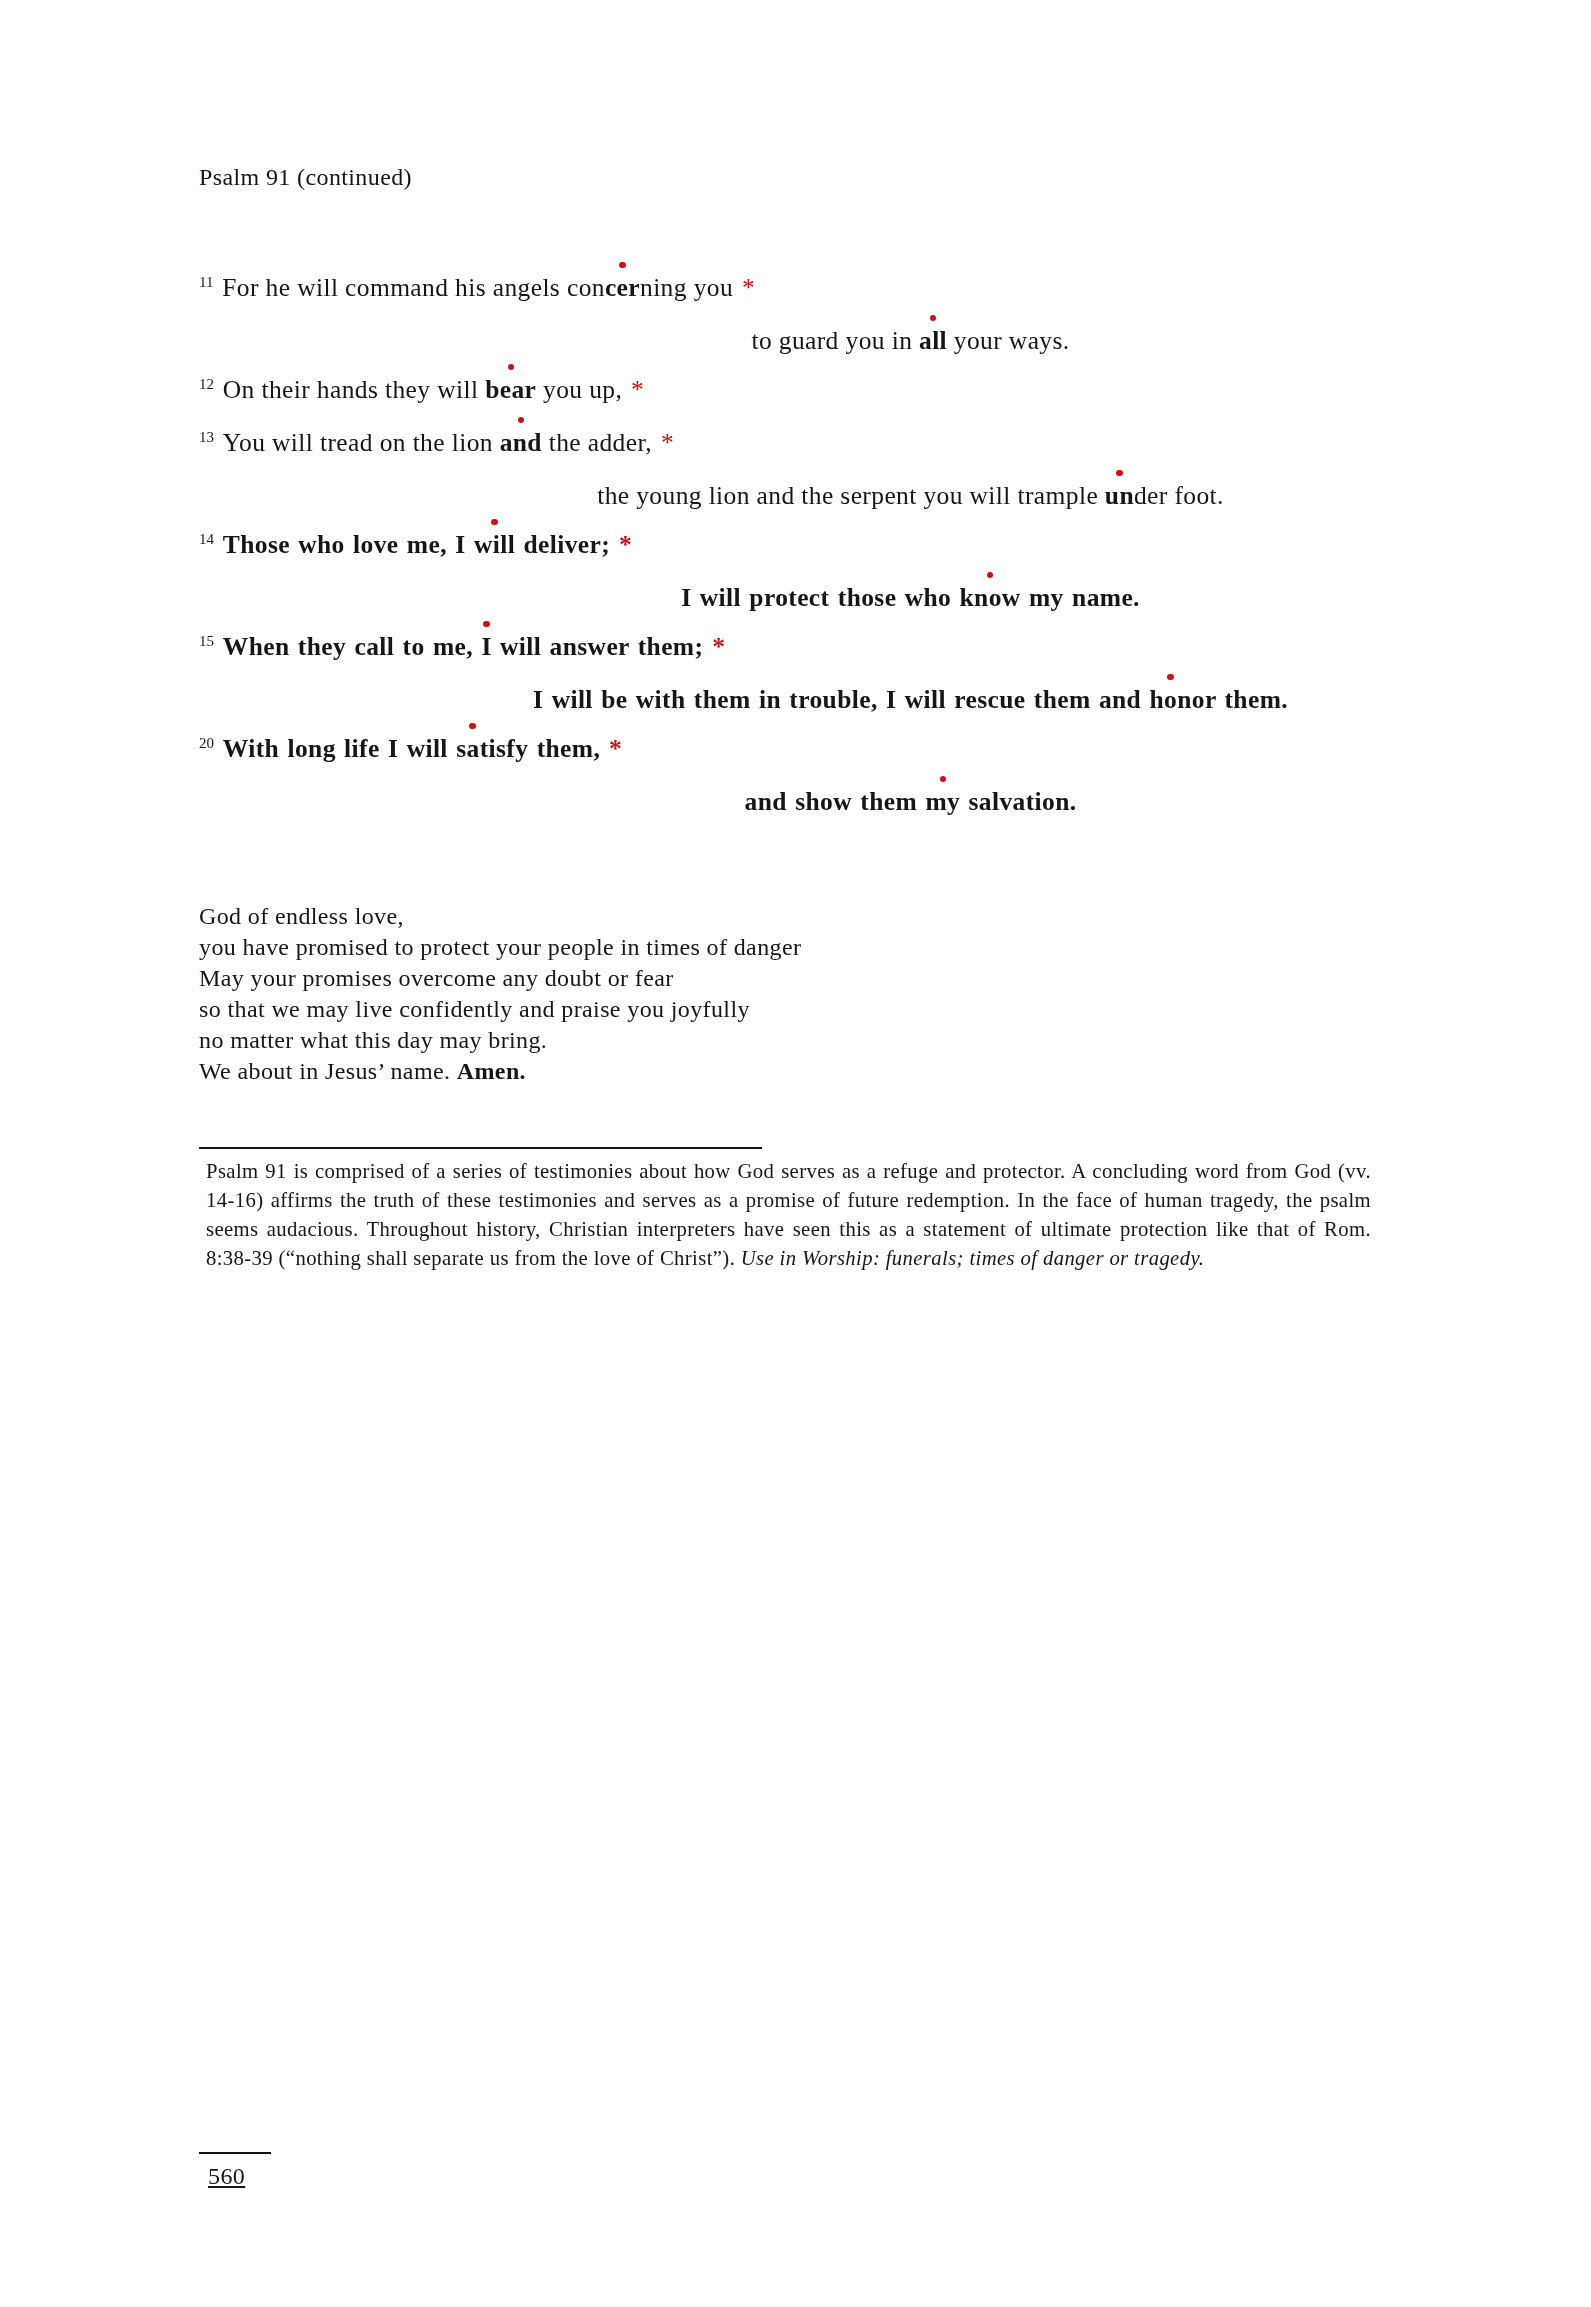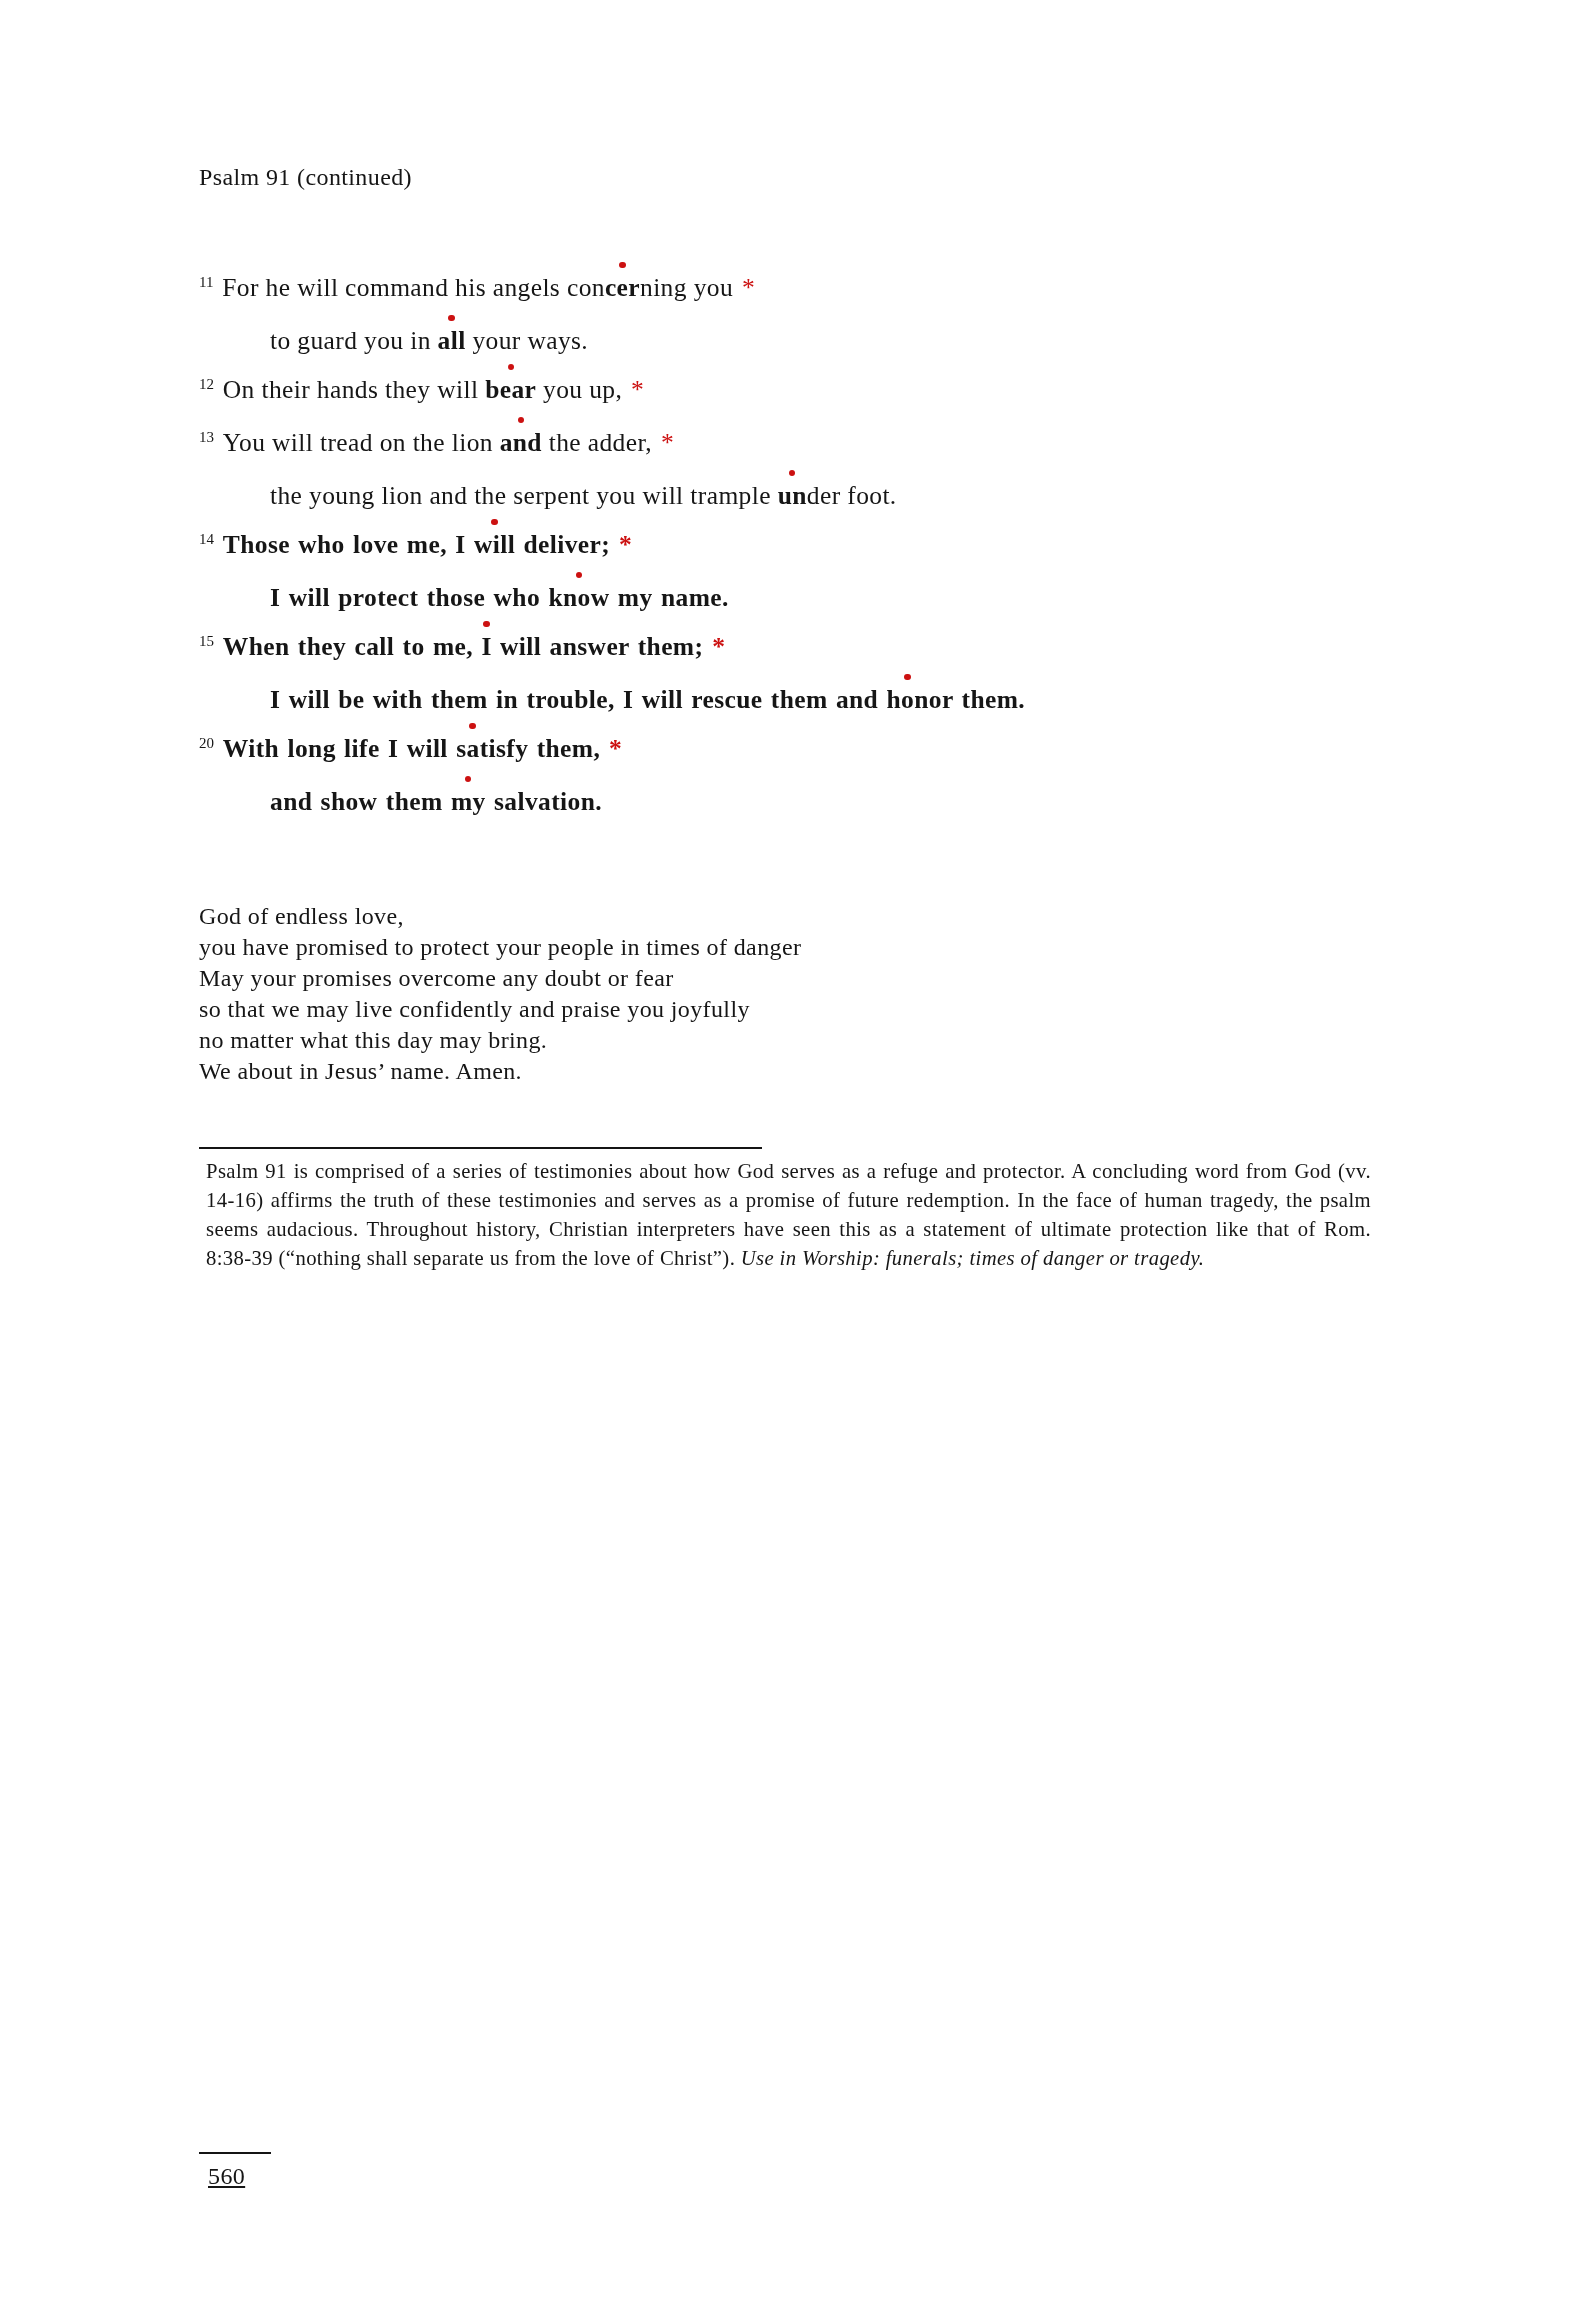--- a/index.html
+++ b/index.html
@@ -15,38 +15,38 @@
   }
   .header{
     position:absolute; left:199px; top:164px;
     font-size:24px; line-height:1.1;
   }
   .psalm{
     position:absolute; left:199px; top:263px;
     font-size:25.5px; line-height:49px; width:1352px;
   }
   .pline{white-space:nowrap;}
-  .pline.indent{padding-left:71px;}
+  .pline.indent{padding-left:71px;text-align:center;}
   .pline.bold{font-weight:bold; word-spacing:1.6px;}
   .vnum{
     font-size:15px; position:relative; top:-8.8px;
     margin-right:8.8px; font-weight:normal; letter-spacing:0;
   }
   .accent{position:relative;font-weight:bold;}
   .accent::after{
     content:""; position:absolute; top:-0.45em; left:50%;
     width:6.4px; height:6.4px; margin-left:-3.2px;
     border-radius:50%; background:#cc1111;
   }
   .star{color:#cc1111; margin-left:0.35em;}
   .prayer{
     position:absolute; left:199px; top:901px;
     font-size:24px; line-height:31px; width:1193px;
   }
-  .prayer .b{font-weight:normal;text-align:right;}
+  .prayer .b{font-weight:bold;text-align:right;}
   .fn-rule{
     position:absolute; left:199px; top:1147px;
     width:563px; height:2.4px; background:#141414;
   }
   .footnote{
     position:absolute; left:206px; top:1157px; width:1165px;
     font-size:20.7px; line-height:29px; text-align:justify;
     margin:0;
   }
   .footnote .i{font-style:italic;}

